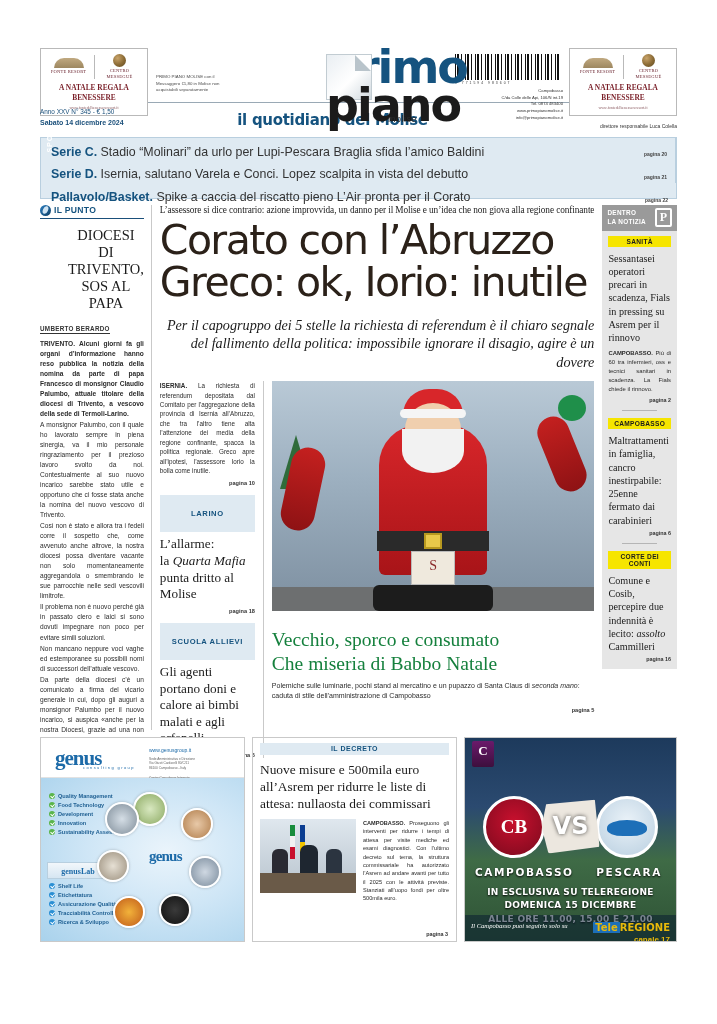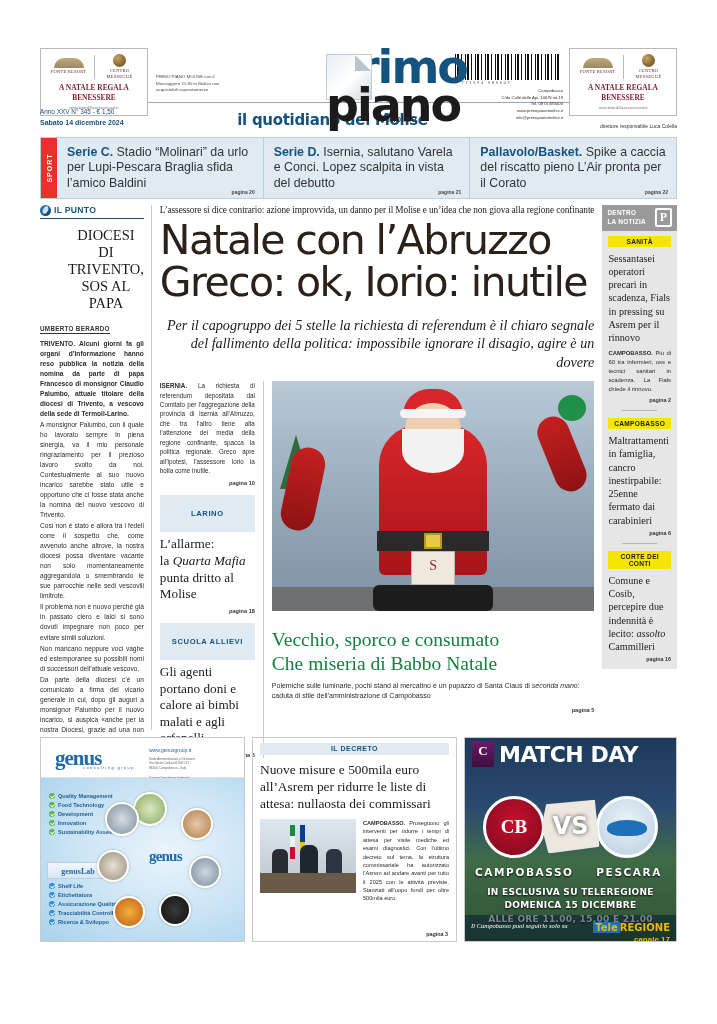--- a/index.html
+++ b/index.html
@@ -61,21 +61,21 @@
   .masthead-rule { border-top:1px solid #9aa9b5; margin-top:2px; }
   .mast-bottom { display:flex; align-items:flex-end; padding-top:4px; }
   .issue-info { font-size:6.4px; color:#1a4f7a; line-height:1.6; width:108px; }
   .issue-info b { font-size:7px; }
   .tagline { flex:1; text-align:center; font-family:"DejaVu Sans",sans-serif;
              font-weight:bold; font-size:15px; color:#15537f; letter-spacing:-.3px; padding-left:20px;}
   .director { font-size:5px; color:#333; width:180px; text-align:right; padding-top:8px; }
 
   
   .sport-banner { display:flex; background:#dfeaf2; border:1px solid #b9cfdf;
-                  margin-top:8px; height:62px; }
+                  margin-top:8px; height:62px;flex-direction:column; }
   .sport-tab { width:16px; background:#e8312a; color:#fff; position:relative; }
   .sport-tab span { position:absolute; left:50%; top:50%;
     transform:translate(-50%,-50%) rotate(-90deg); font-size:7px; font-weight:bold; letter-spacing:1px;}
   .sport-cell { flex:1; padding:7px 8px 0 10px; position:relative;
                 border-right:1px solid #b9cfdf; }
   .sport-cell:last-child { border-right:none; }
   .sport-cell p { font-size:12.4px; line-height:1.28; color:#333; }
   .sport-cell b { color:#15537f; }
   .sport-page { position:absolute; right:8px; bottom:3px; font-size:5px; font-weight:bold; color:#444; }
 
@@ -374,21 +374,21 @@
       <p>Così non è stato e allora tra i fedeli corre il sospetto che, come avvenuto anche altrove, la nostra diocesi possa diventare vacante non solo momentaneamente aggregandola o smembrando le sue parrocchie nelle sedi vescovili limitrofe.</p>
       <p>Il problema non è nuovo perché già in passato clero e laici si sono dovuti impegnare non poco per evitare simili soluzioni.</p>
       <p>Non mancano neppure voci vaghe ed estemporanee su possibili nomi di successori dell’attuale vescovo.</p>
       <p>Da parte della diocesi c’è un comunicato a firma del vicario generale in cui, dopo gli auguri a monsignor Palumbo per il nuovo incarico, si auspica «anche per la nostra Diocesi, grazie ad una non tardiva provvisione [...]</p>
       <div class="continua">continua a pagina 3</div>
     </div>
 
     <div class="col-center">
       <div class="kicker">L’assessore si dice contrario: azione improvvida, un danno per il Molise e un’idea che non giova alla regione confinante</div>
       <div class="headline">
-        <div>Natale con l’Abruzzo</div>
+        <div>Corato con l’Abruzzo</div>
         <div>Greco: ok, Iorio: inutile</div>
       </div>
       <div class="subhead">Per il capogruppo dei 5 stelle la richiesta di referendum è il chiaro segnale del fallimento della politica: impossibile ignorare il disagio, agire è un dovere</div>
 
       <div class="center-lower">
         <div class="center-col1">
           <p><b>ISERNIA.</b><span> La richiesta di referendum depositata dal Comitato per l’aggregazione della provincia di Isernia all’Abruzzo, che tra l’altro tiene alta l’attenzione dei media della regione confinante, spacca la politica regionale. Greco apre all’ipotesi, l’assessore Iorio la bolla come inutile.</span></p>
           <div class="pagref">pagina 10</div>
 
           <div class="tagbar">LARINO</div>
@@ -556,21 +556,20 @@
           <div class="dp-p3"></div>
           <div class="dp-table"></div>
         </div>
         <div class="dec-text"><b>CAMPOBASSO.</b><span> Proseguono gli interventi per ridurre i tempi di attesa per visite mediche ed esami diagnostici. Con l’ultimo decreto sul tema, la struttura commissariale ha autorizzato l’Asrem ad andare avanti per tutto il 2025 con le attività previste. Stanziati all’uopo fondi per oltre 500mila euro.</span></div>
       </div>
       <div class="dec-page">pagina 3</div>
     </div>
 
     <div class="ad-match">
       <div class="md-cbadge">C</div>
-      <div class="md-title">MATCH DAY</div>
 
       <div class="md-crest md-crest-l">
         <div class="md-cb">CB</div>
       </div>
       <div class="md-crest md-crest-r">
         <div class="md-pes"></div>
       </div>
       <div class="md-vs-bg"></div>
       <div class="md-vs">VS</div>
 

